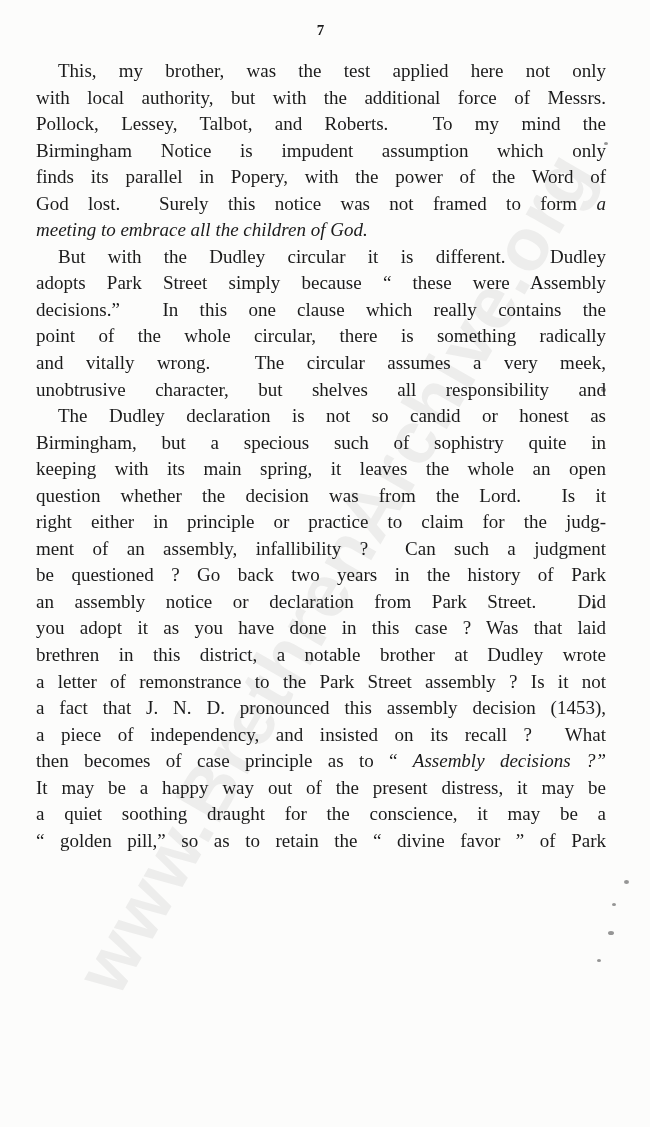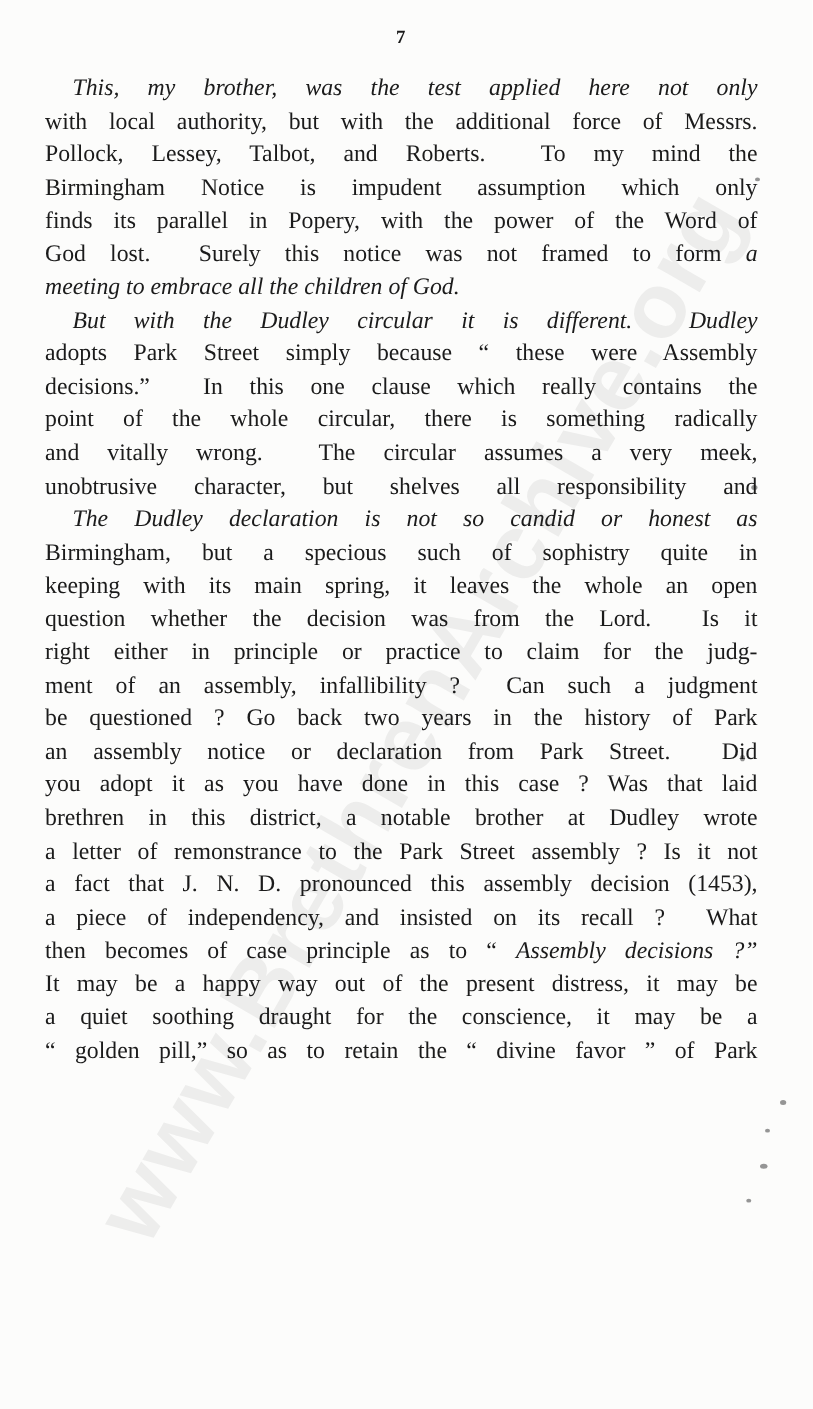--- a/index.html
+++ b/index.html
@@ -41,21 +41,21 @@
     position: absolute;
     left: 36px;
     right: 44px;
     top: 58px;
     font-size: 19px;
     line-height: 26.55px;
   }
   .paragraph { margin: 0; }
   .line { text-align: justify; }
   .line.just { text-align-last: justify; }
-  .line.indent { padding-left: 22px; font-style: italic; }
+  .line.indent { padding-left: 22px; }
   .it { font-style: italic; }
   .speck {
     position: absolute;
     background: rgba(25, 25, 25, 0.45);
     border-radius: 50%;
     filter: blur(0.6px);
   }
 </style>
 </head>
 <body>

